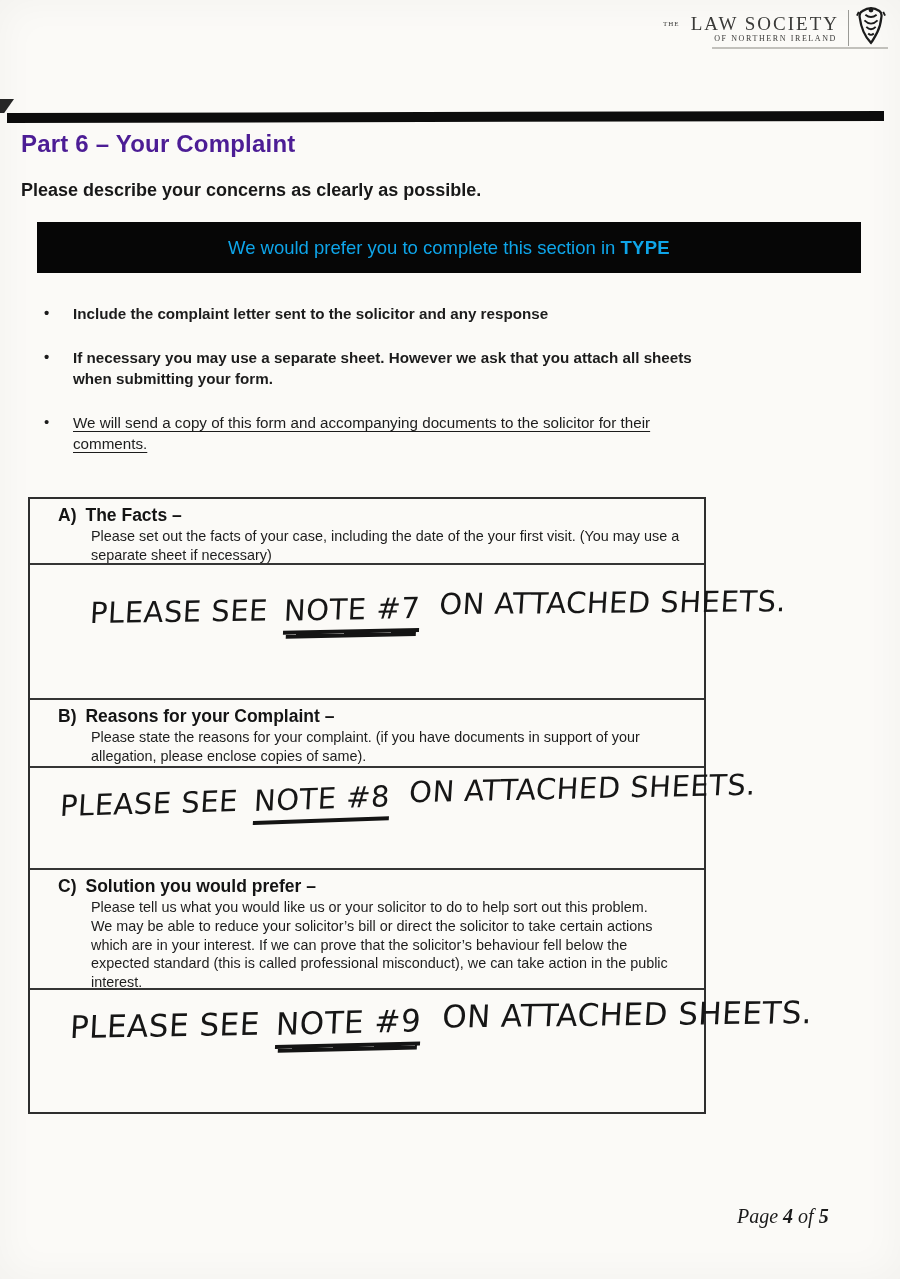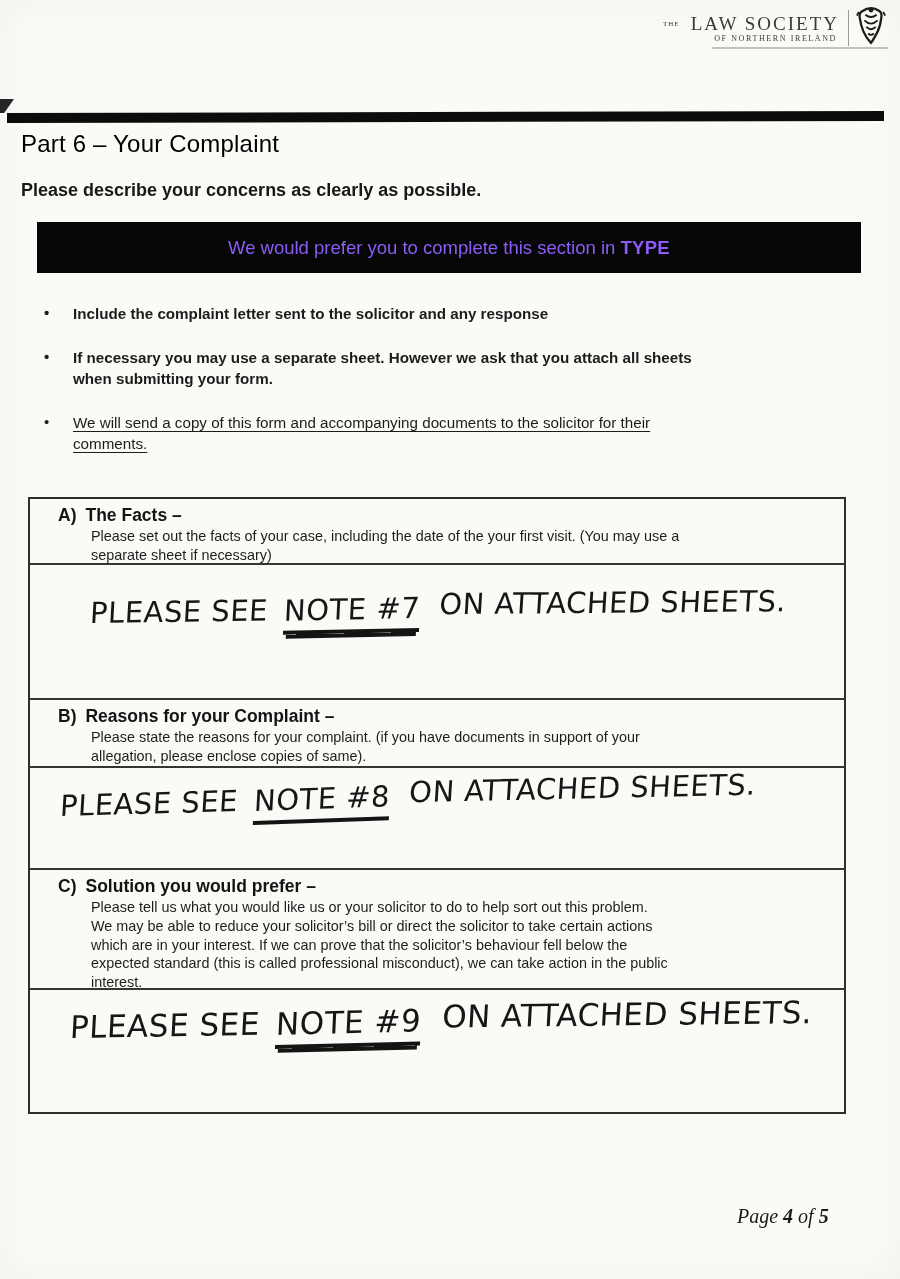--- a/index.html
+++ b/index.html
@@ -13,39 +13,39 @@
   .logo-text{text-align:right;font-family:"Liberation Serif",serif;color:#3a3a38;line-height:1;}
   .logo-main{font-size:19px;letter-spacing:2px;white-space:nowrap;}
   .logo-the{font-size:7px;letter-spacing:1px;margin-right:11px;vertical-align:4px;}
   .logo-sub{font-size:8px;letter-spacing:1.6px;margin-top:2px;margin-right:2px;}
   .logo-divider{width:1px;height:36px;background:#9a9a96;margin:0 7px 0 9px;}
   .logo-rule{position:absolute;top:47px;right:12px;width:176px;height:2px;background:#c2c1bc;}
   
   .corner-artifact{position:absolute;left:0;top:99px;width:14px;height:14px;background:#262626;transform:skewX(-35deg);transform-origin:top left;}
   .top-bar{position:absolute;left:7px;top:112px;width:877px;height:10px;background:#0c0c0c;transform:rotate(-0.12deg);}
   
-  .page-title{position:absolute;left:21px;top:130px;font-size:24px;font-weight:normal;letter-spacing:0.2px;color:#000000;}
+  .page-title{position:absolute;left:21px;top:130px;font-size:24px;font-weight:bold;letter-spacing:0.2px;color:#4c1d95;}
   .intro-text{position:absolute;left:21px;top:180px;font-size:18px;font-weight:bold;color:#181818;}
   
   .banner{
     position:absolute;left:37px;top:222px;width:824px;height:51px;background:#060606;
-    color:#8b5cf6;text-align:center;font-size:18.5px;line-height:23px;
+    color:#0ea5e9;text-align:center;font-size:18.5px;line-height:23px;
     display:flex;flex-direction:column;justify-content:center;
   }
   .banner b{letter-spacing:0.3px;}
   
   .bullet-list{position:absolute;left:44px;top:303px;width:800px;list-style:none;margin:0;padding:0;}
   .bullet-item{position:relative;padding-left:29px;font-size:15.2px;line-height:21px;margin-bottom:23px;}
   .bullet-marker{position:absolute;left:0;top:-1px;font-size:15px;}
   .b-bold{font-weight:bold;}
   .b-underline .bullet-text{text-decoration:underline;text-underline-offset:3px;}
   .pre-lines{white-space:pre-line;}
   
   .form-box{
-    position:absolute;left:28px;top:497px;width:818px;height:617px;
+    position:absolute;left:28px;top:497px;width:678px;height:617px;
     border:2px solid #2e2e2e;box-sizing:border-box;display:flex;flex-direction:column;
   }
   .sec-head{border-bottom:2px solid #353535;padding:5px 10px 0 28px;box-sizing:border-box;}
   .sec-title-line{font-size:17.5px;font-weight:bold;color:#141414;line-height:23px;}
   .sec-label{margin-right:9px;}
   .sec-desc{margin-left:33px;font-size:14.4px;line-height:18.8px;color:#1d1d1d;}
   .head-a{height:66px;}
   .head-b{height:68px;}
   .head-c{height:120px;}
   .ans{box-sizing:border-box;position:relative;}

